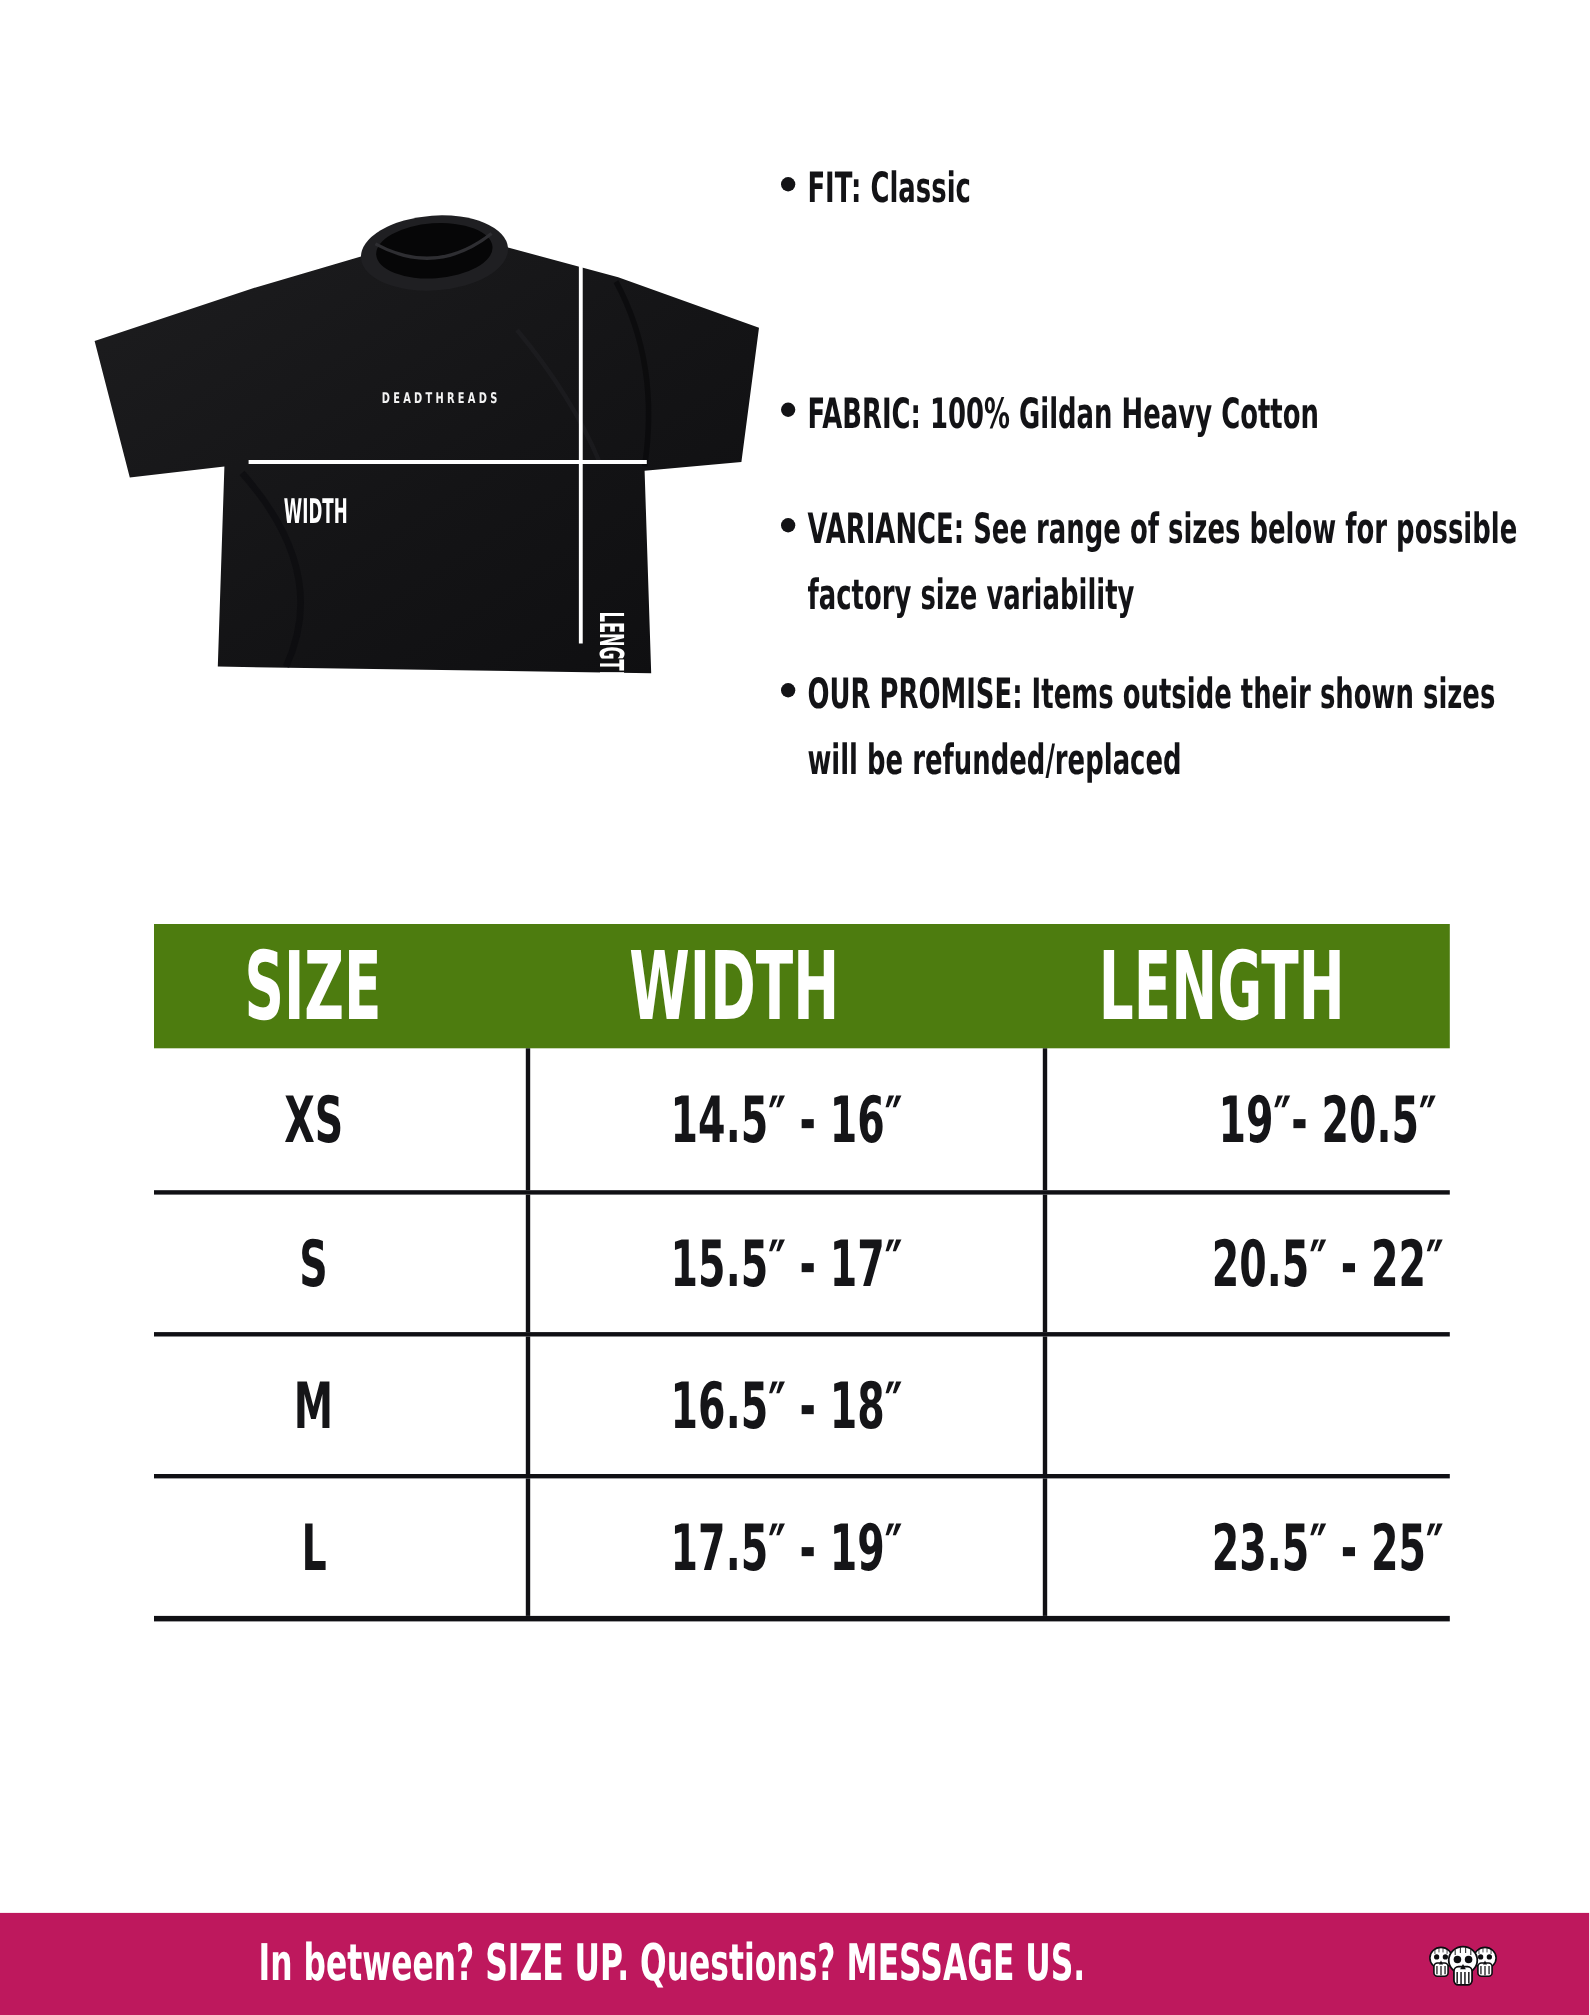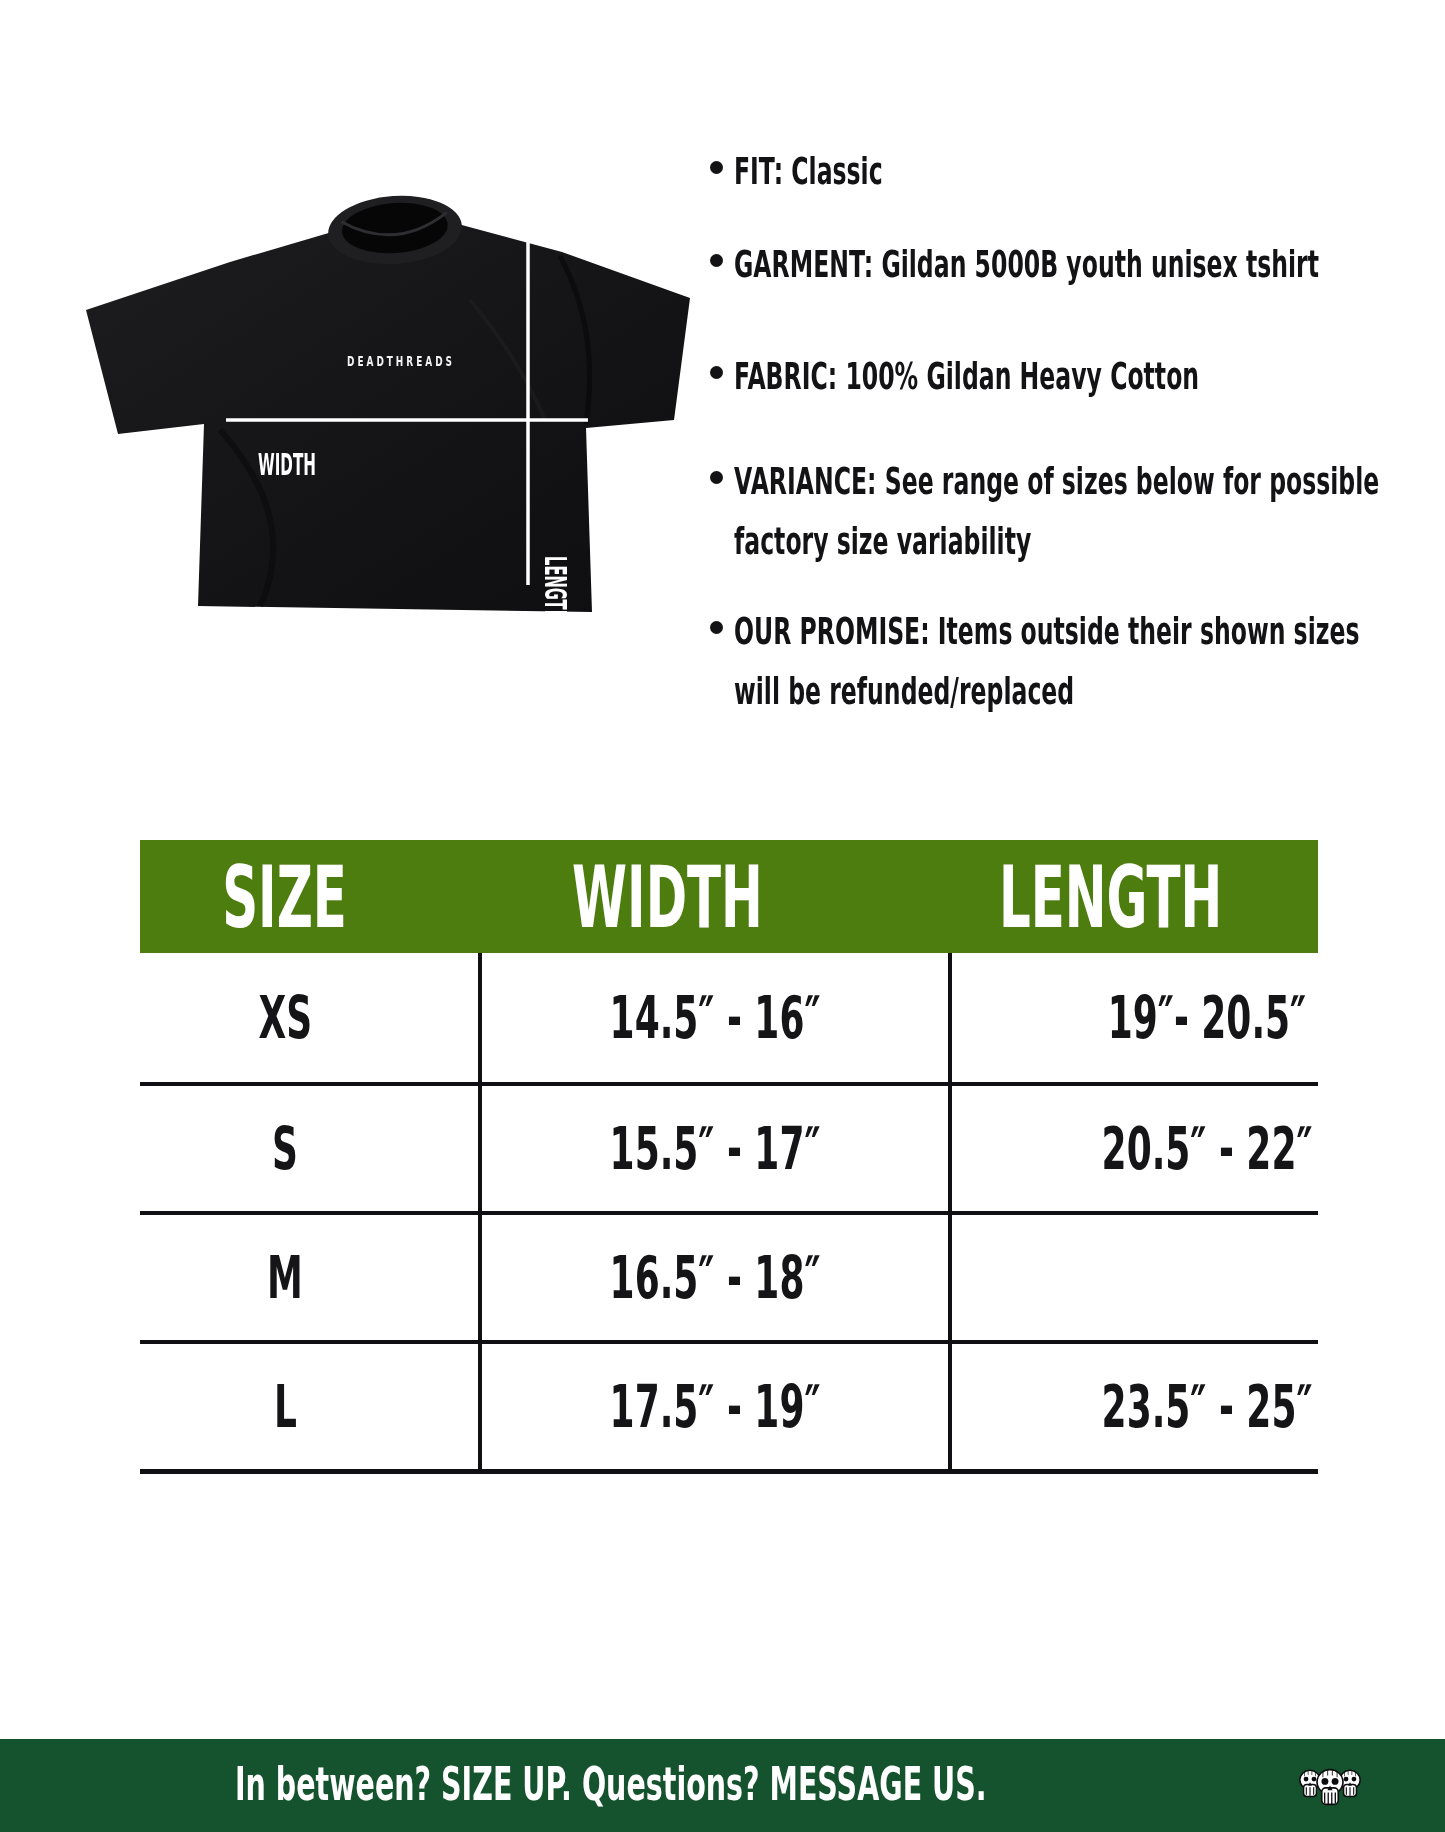--- a/index.html
+++ b/index.html
@@ -19,21 +19,21 @@
   .thead .hcell{display:flex;align-items:center;justify-content:center;}
   .thead .hcell span{font-size:86px;font-weight:bold;color:#ffffff;transform:scaleX(0.58);white-space:nowrap;}
   .tbody{border-bottom:5px solid #101014;}
   .trow{display:grid;grid-template-columns:290px 474px 414px;height:129px;box-sizing:border-box;gap:48px;}
   .trow + .trow{border-top:4px solid #101014;}
   .tcell{display:flex;align-items:center;justify-content:center;box-sizing:border-box;}
   .tcell.mid{border-left:4px solid #101014;border-right:4px solid #101014;}
   .tcell span{font-size:58px;font-weight:bold;color:#151518;transform:scaleX(0.62);white-space:nowrap;}
 
   
-  .footer{position:absolute;left:0;top:1739px;width:1445px;height:93px;background:#14532d;}
+  .footer{position:absolute;left:0;top:1739px;width:1445px;height:93px;background:#be185d;}
   .footer .fmsg{position:absolute;left:235px;top:50%;font-size:46px;font-weight:bold;color:#ffffff;
                 white-space:nowrap;transform:translateY(-54%) scaleX(0.62);transform-origin:0 50%;}
   .footer .flogo{position:absolute;left:1294px;top:13px;}
 
   
   .shirt-svg{position:absolute;left:0;top:0;}
 </style>
 </head>
 <body>
 
@@ -70,24 +70,20 @@
 
     <line x1="226" y1="420" x2="588" y2="420" stroke="#ffffff" stroke-width="3.5"></line>
     <line x1="528" y1="237" x2="528" y2="585" stroke="#ffffff" stroke-width="3.5"></line>
     <text x="258" y="475" fill="#ffffff" font-size="31" font-weight="bold" textLength="58" lengthAdjust="spacingAndGlyphs">WIDTH</text>
     <text transform="translate(545,556) rotate(90)" fill="#ffffff" font-size="30" font-weight="bold" textLength="66" lengthAdjust="spacingAndGlyphs">LENGTH</text>
   </svg>
 
   <div class="bullet" id="b0">
     <span class="dot"></span>
     <span class="btxt">FIT: Classic</span>
-  </div>
-  <div class="bullet" id="b1">
-    <span class="dot"></span>
-    <span class="btxt">GARMENT: Gildan 5000B youth unisex tshirt</span>
   </div>
   <div class="bullet" id="b2">
     <span class="dot"></span>
     <span class="btxt">FABRIC: 100% Gildan Heavy Cotton</span>
   </div>
   <div class="bullet" id="b4">
     <span class="dot"></span>
     <span class="btxt">OUR PROMISE: Items outside their shown sizes
 will be refunded/replaced</span>
   </div>

